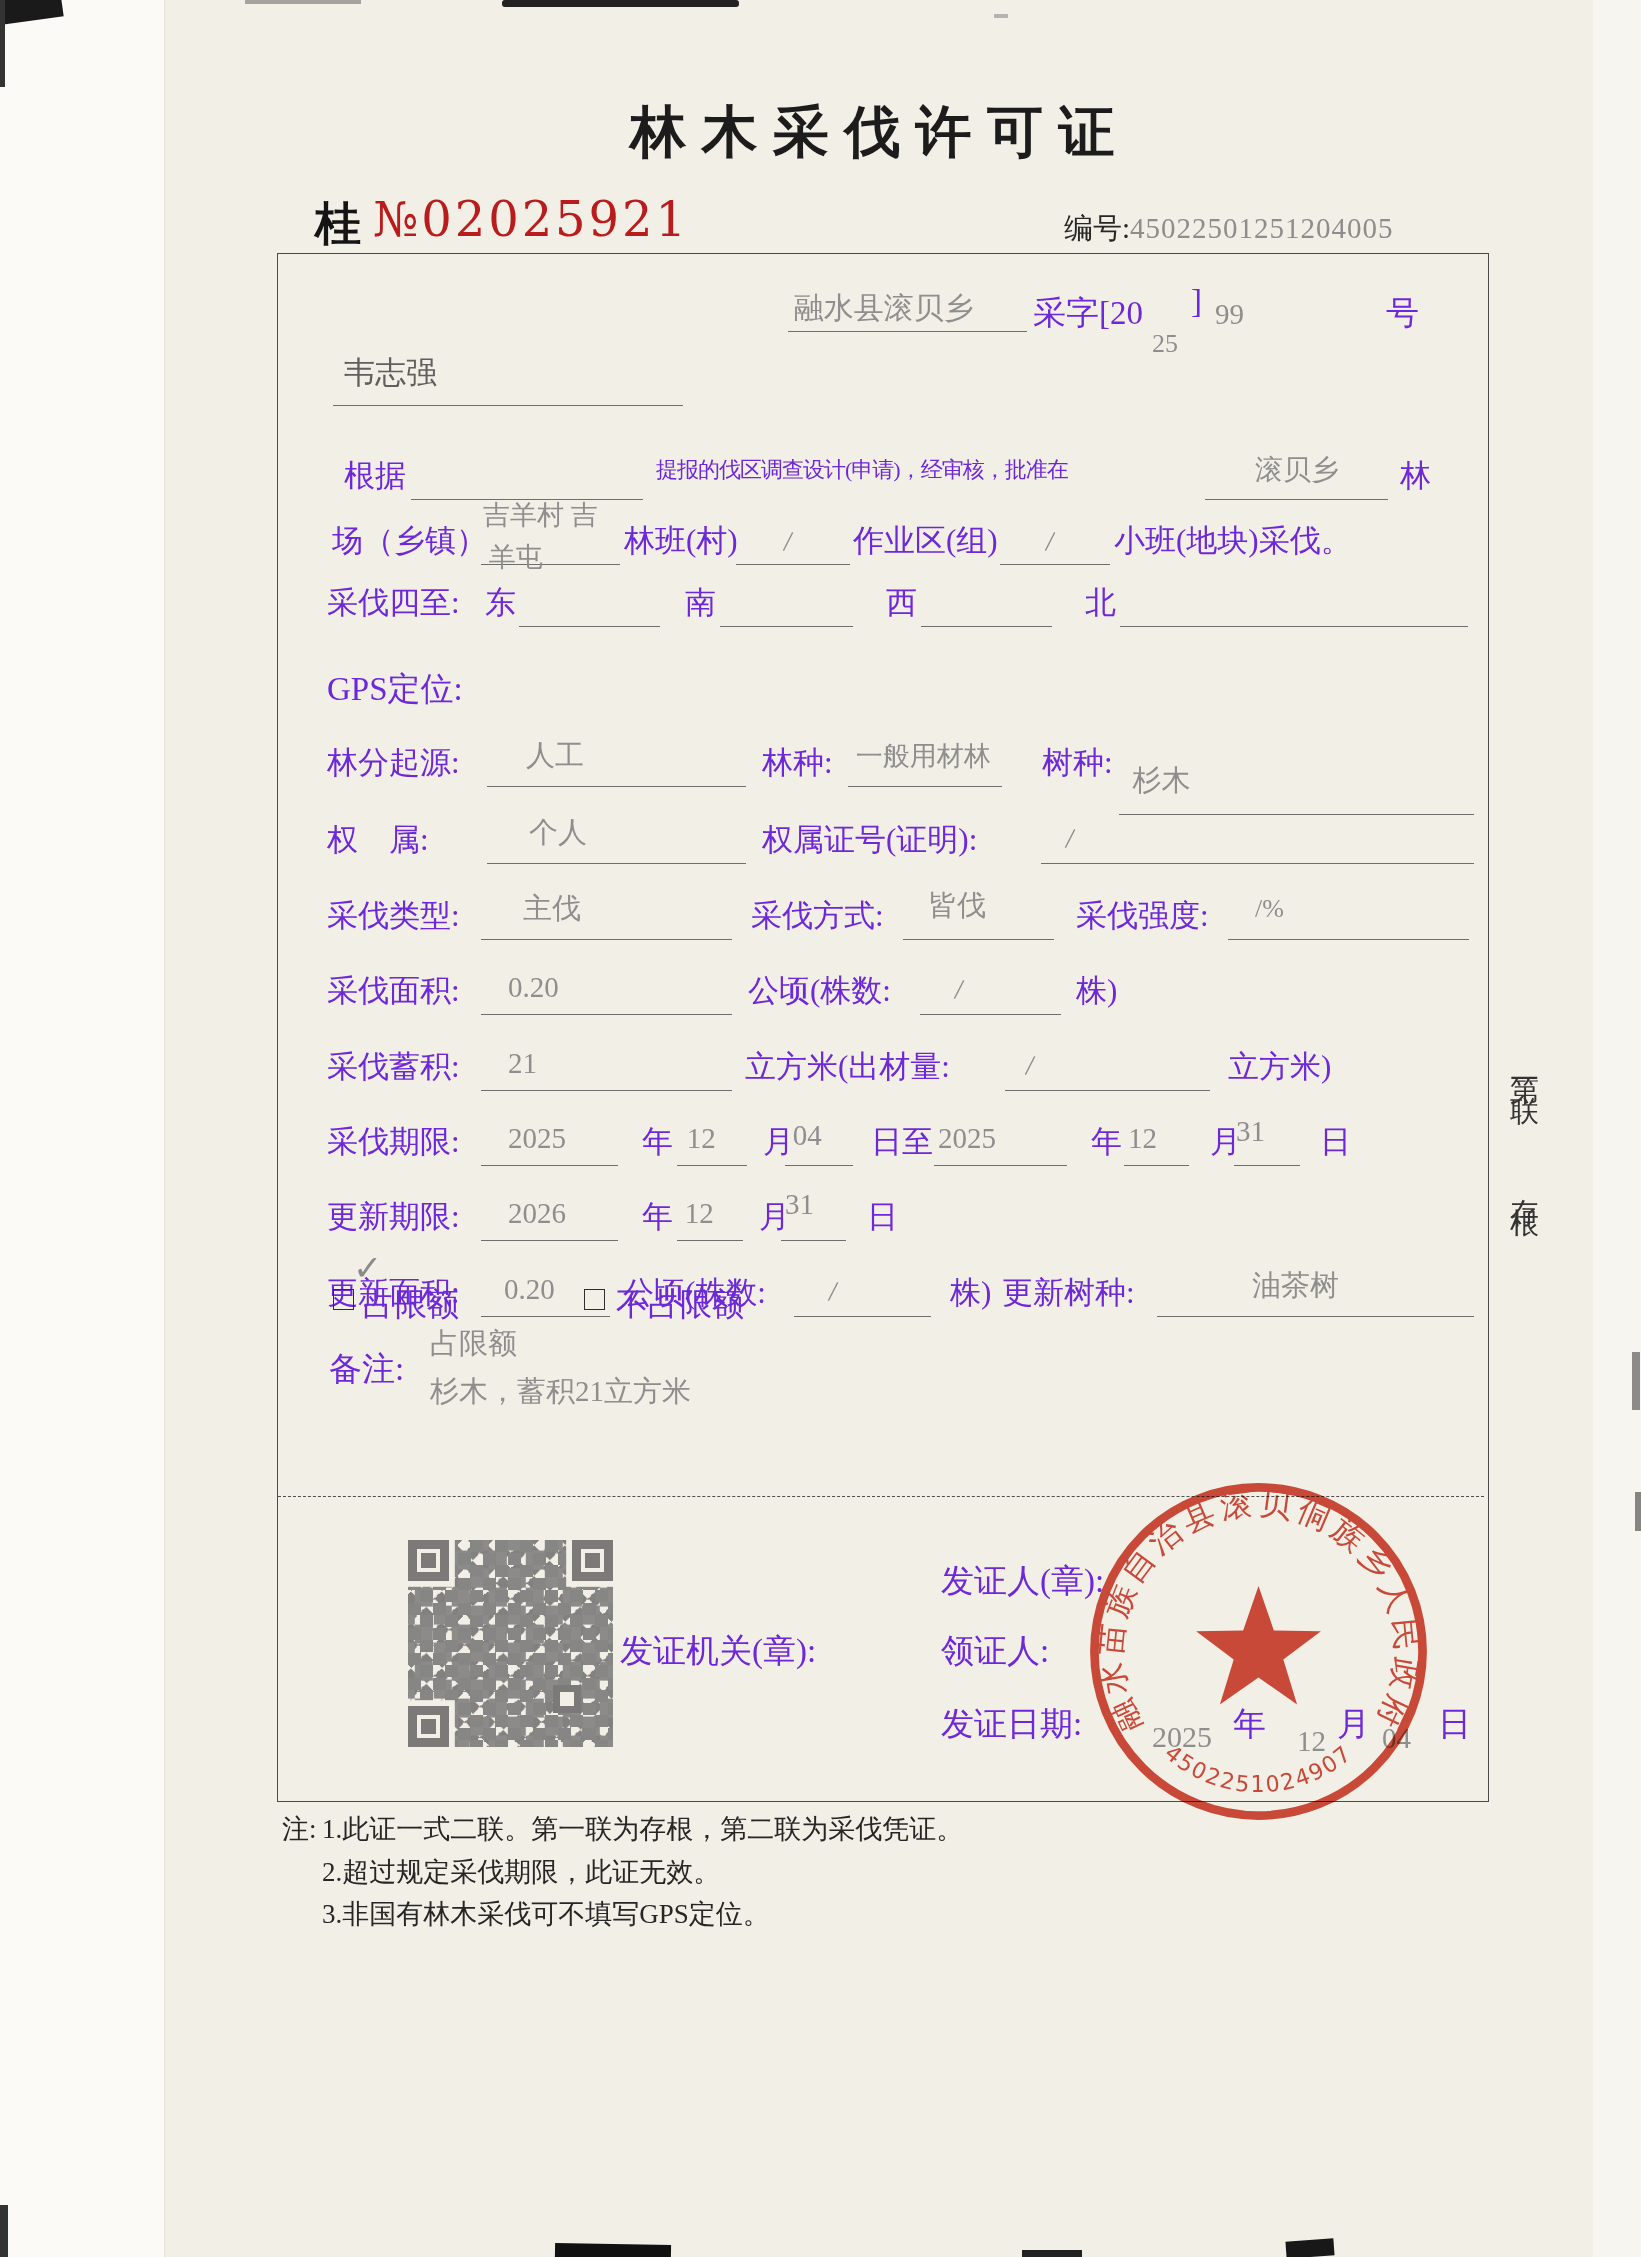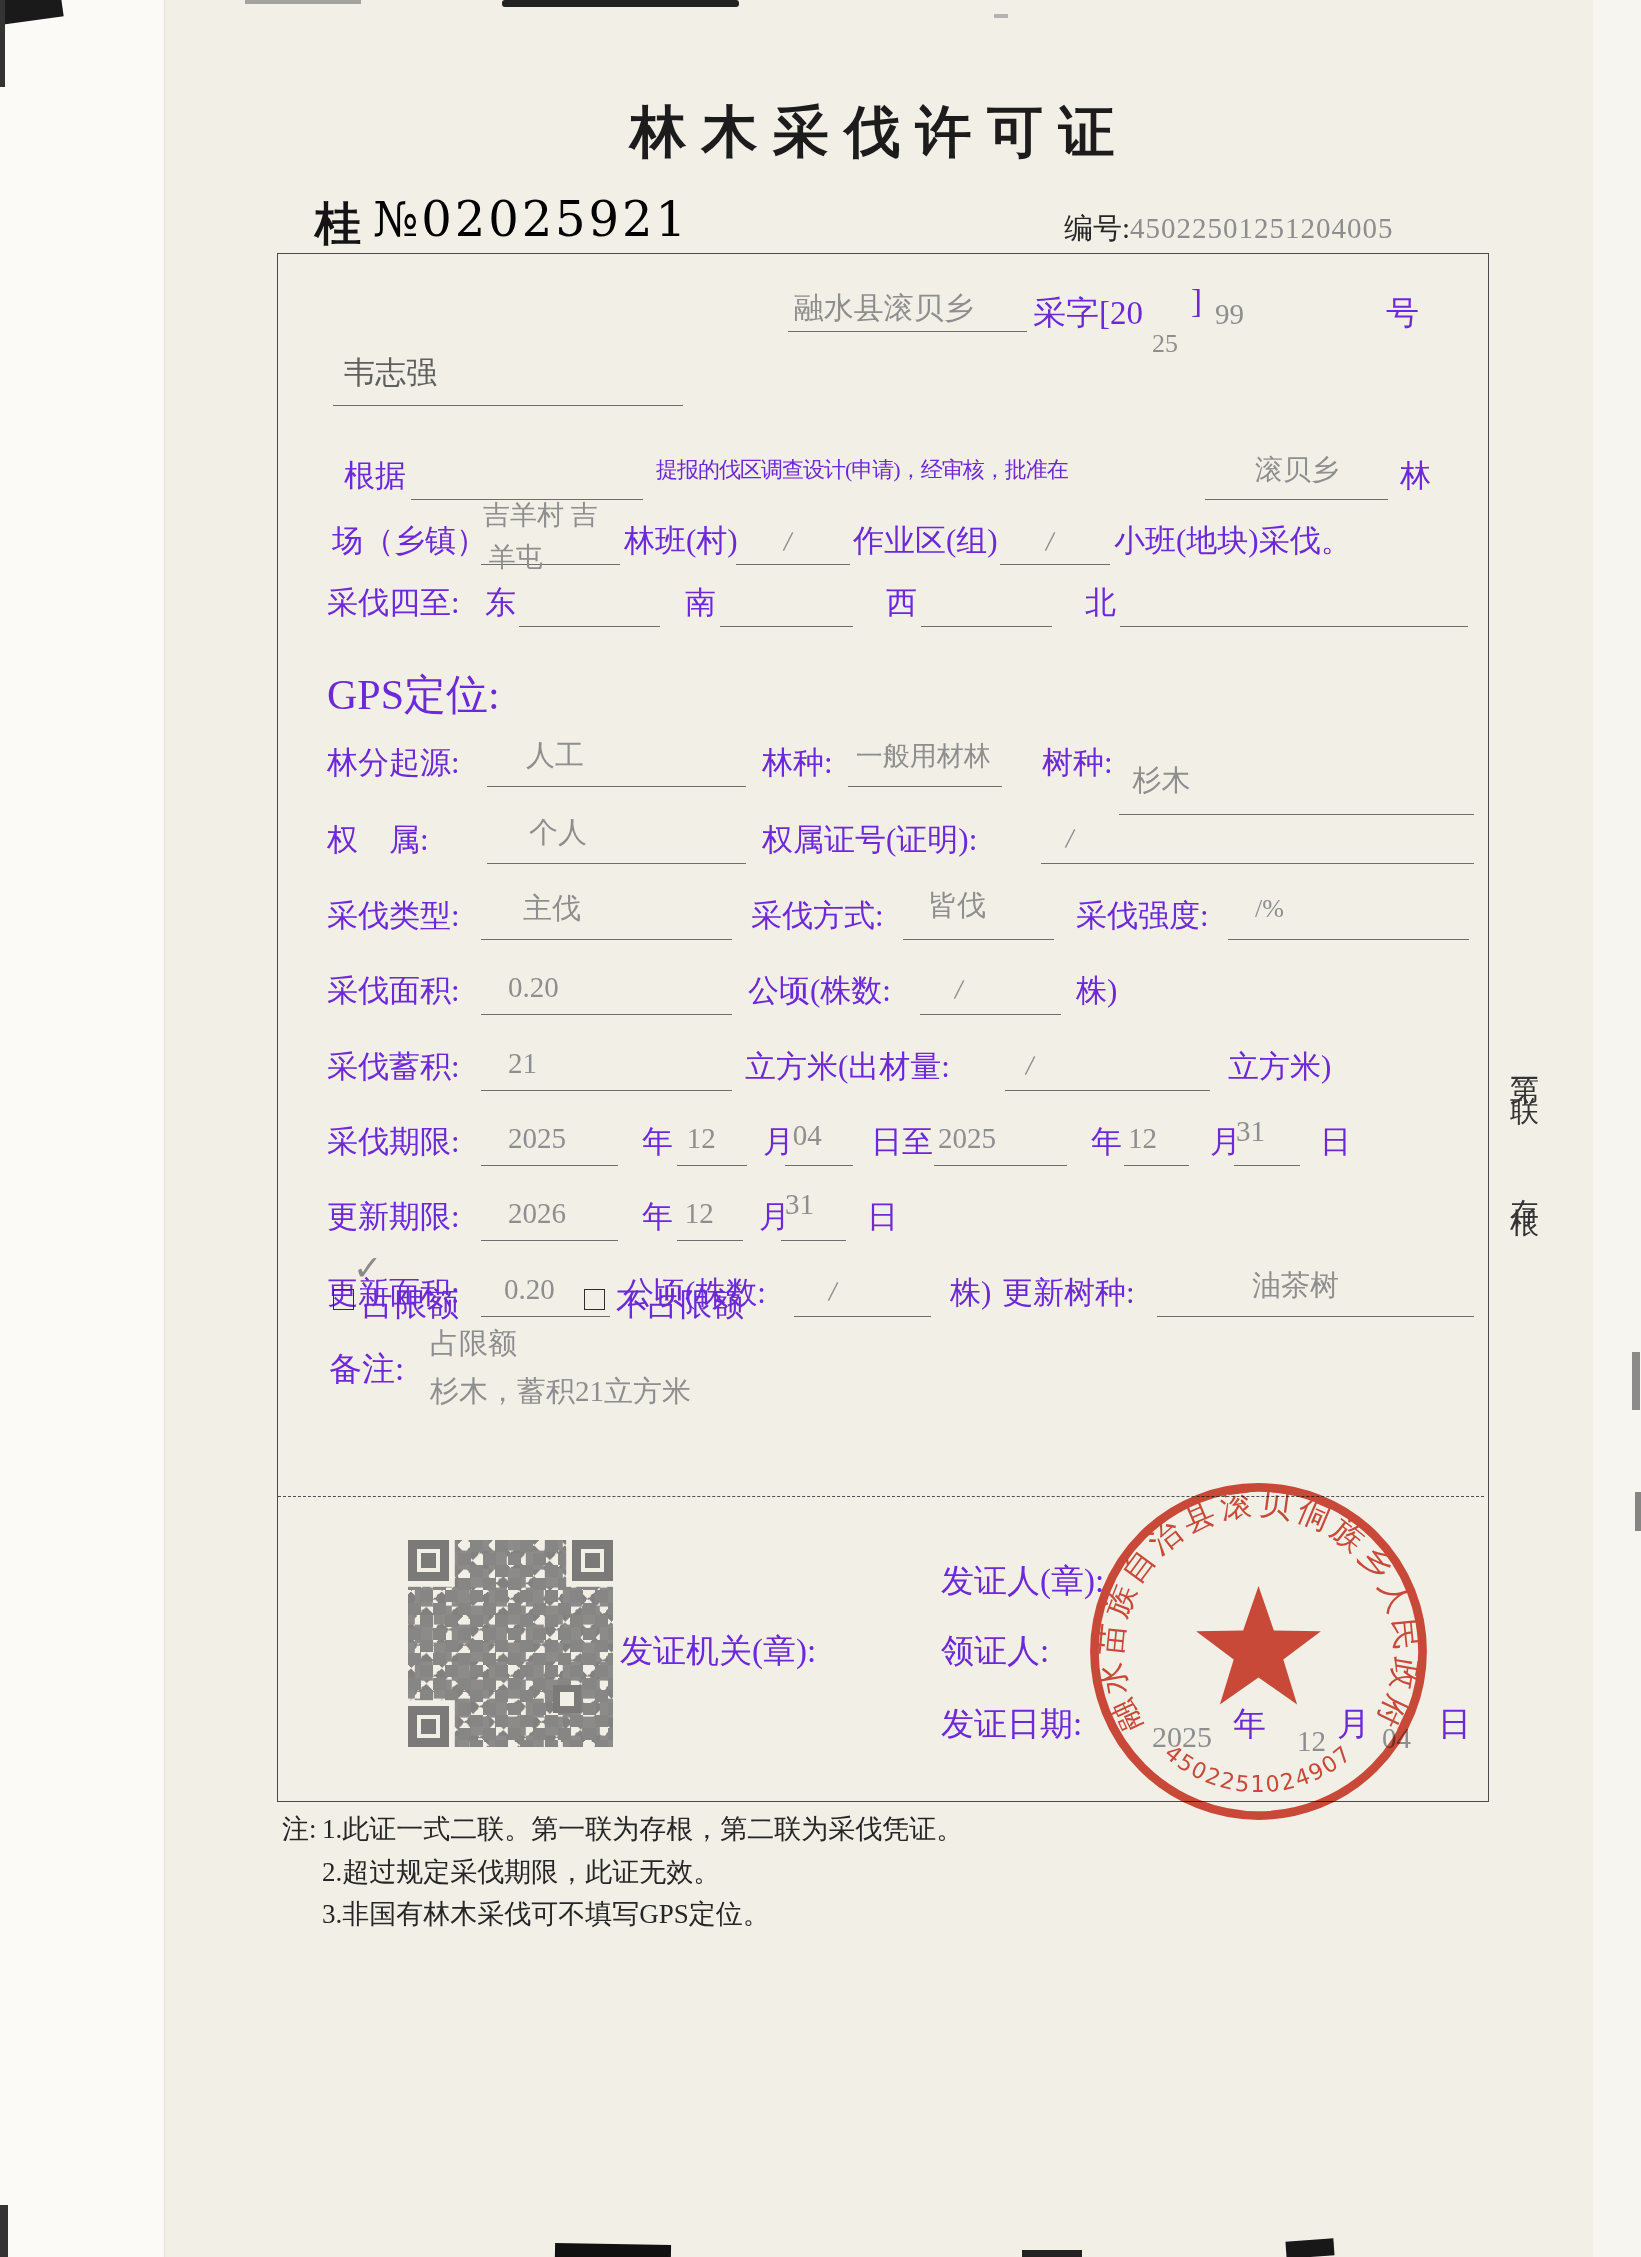--- a/index.html
+++ b/index.html
@@ -9,21 +9,21 @@
     font-family:"Liberation Serif","DejaVu Serif",serif;
   }
   
   .edge-left{position:absolute;left:0;top:0;width:164px;height:2257px;background:#fbfaf6;border-right:1px solid #e6e2d8;}
   .edge-right{position:absolute;left:1593px;top:0;width:48px;height:2257px;background:#f7f5ef;}
   
   .art{position:absolute;pointer-events:none;}
   
   .title{position:absolute;left:630px;top:95px;font-size:56px;font-weight:bold;letter-spacing:15.4px;color:#1c1c1c;white-space:nowrap;}
   .serial-prefix{position:absolute;left:315px;top:193px;font-size:46px;font-weight:bold;color:#141414;}
-  .serial-no{position:absolute;left:373px;top:191px;font-size:48px;color:#000000;letter-spacing:2.9px;font-family:"DejaVu Serif",serif;}
+  .serial-no{position:absolute;left:373px;top:191px;font-size:48px;color:#b91c1c;letter-spacing:2.9px;font-family:"DejaVu Serif",serif;}
   .code-line{position:absolute;left:1064px;top:209px;font-size:29px;white-space:nowrap;}
   .code-line .lab{color:#262626;}
   .code-line .val{color:#8d8d8d;letter-spacing:1px;}
   
   .box{position:absolute;left:277px;top:253px;width:1210px;height:1547px;border:1.9px solid #4a4a4a;}
   .lb{position:absolute;font-size:31px;color:#6d28d9;white-space:nowrap;}
   .hw{position:absolute;color:#8e8e8e;font-size:29px;white-space:nowrap;}
   .fld{position:absolute;height:44px;border-bottom:1.5px solid #6e6e6e;}
   .ln{position:absolute;height:0;border-bottom:1.5px solid #6e6e6e;}
   .dashed{position:absolute;left:0;top:1242px;width:1206px;height:0;border-top:1.9px dashed #4f4f4f;}
@@ -117,21 +117,21 @@
     <span class="lb" style="left:49px;top:328px;">采伐四至:</span>
     <span class="lb" style="left:207px;top:328px;">东</span>
     <span class="fld" style="left:241px;top:328px;width:141px;"></span>
     <span class="lb" style="left:407px;top:328px;">南</span>
     <span class="fld" style="left:442px;top:328px;width:133px;"></span>
     <span class="lb" style="left:608px;top:328px;">西</span>
     <span class="fld" style="left:643px;top:328px;width:131px;"></span>
     <span class="lb" style="left:807px;top:328px;">北</span>
     <span class="fld" style="left:842px;top:328px;width:348px;"></span>
 
-    <span class="lb" style="left:49px;top:413px;font-size:42px;">GPS定位:</span>
+    <span class="lb" style="left:49px;top:413px;font-size:33px;">GPS定位:</span>
 
     <span class="lb" style="left:49px;top:488px;">林分起源:</span>
     <span class="fld" style="left:209px;top:488px;width:259px;">
       <span class="hw" style="left:39px;bottom:9.7px;">人工</span>
     </span>
     <span class="lb" style="left:484px;top:488px;">林种:</span>
     <span class="fld" style="left:570px;top:488px;width:154px;">
       <span class="hw" style="left:7.7px;bottom:11.6px;font-size:27px;">一般用材林</span>
     </span>
     <span class="lb" style="left:764px;top:488px;">树种:</span>

